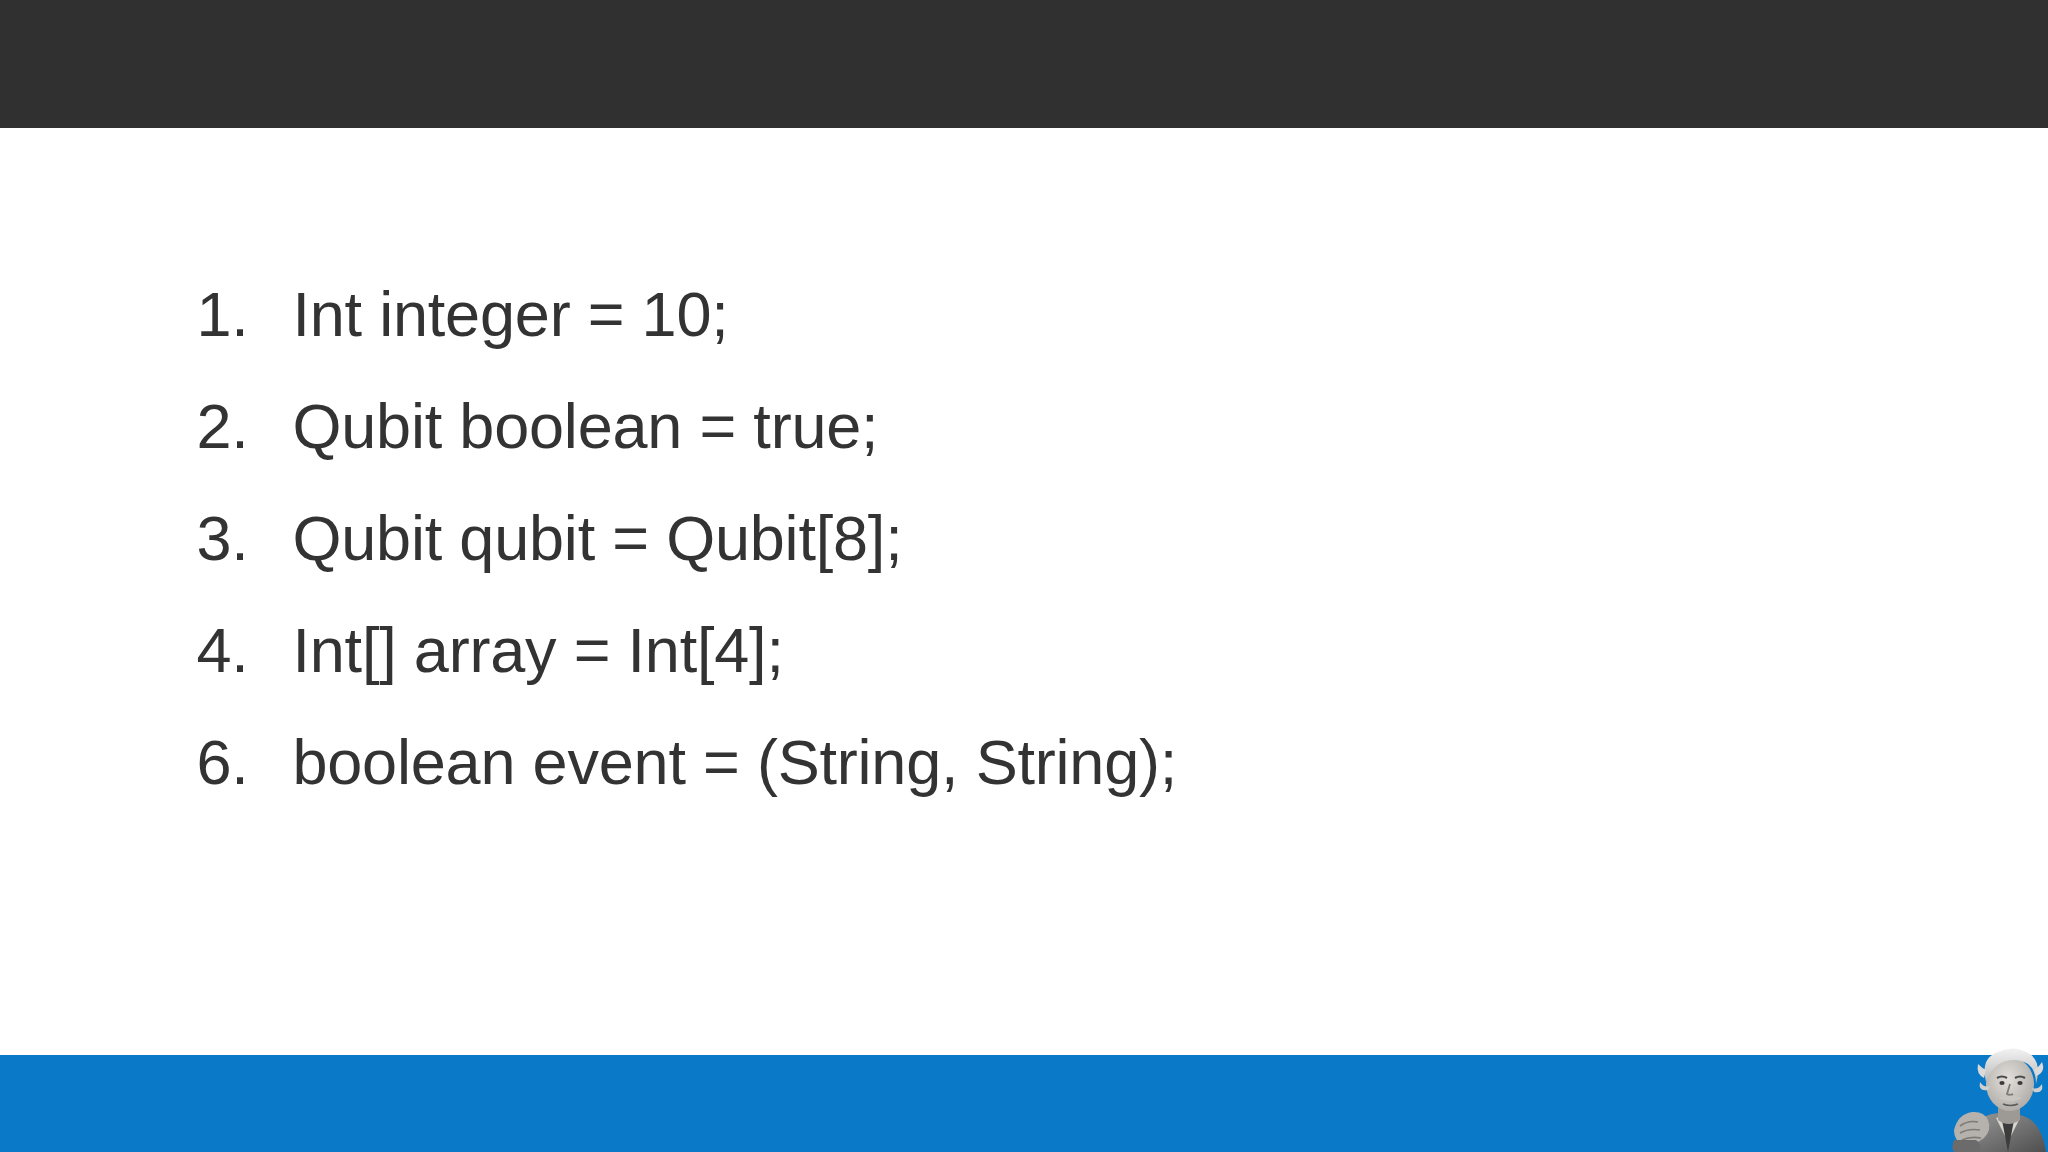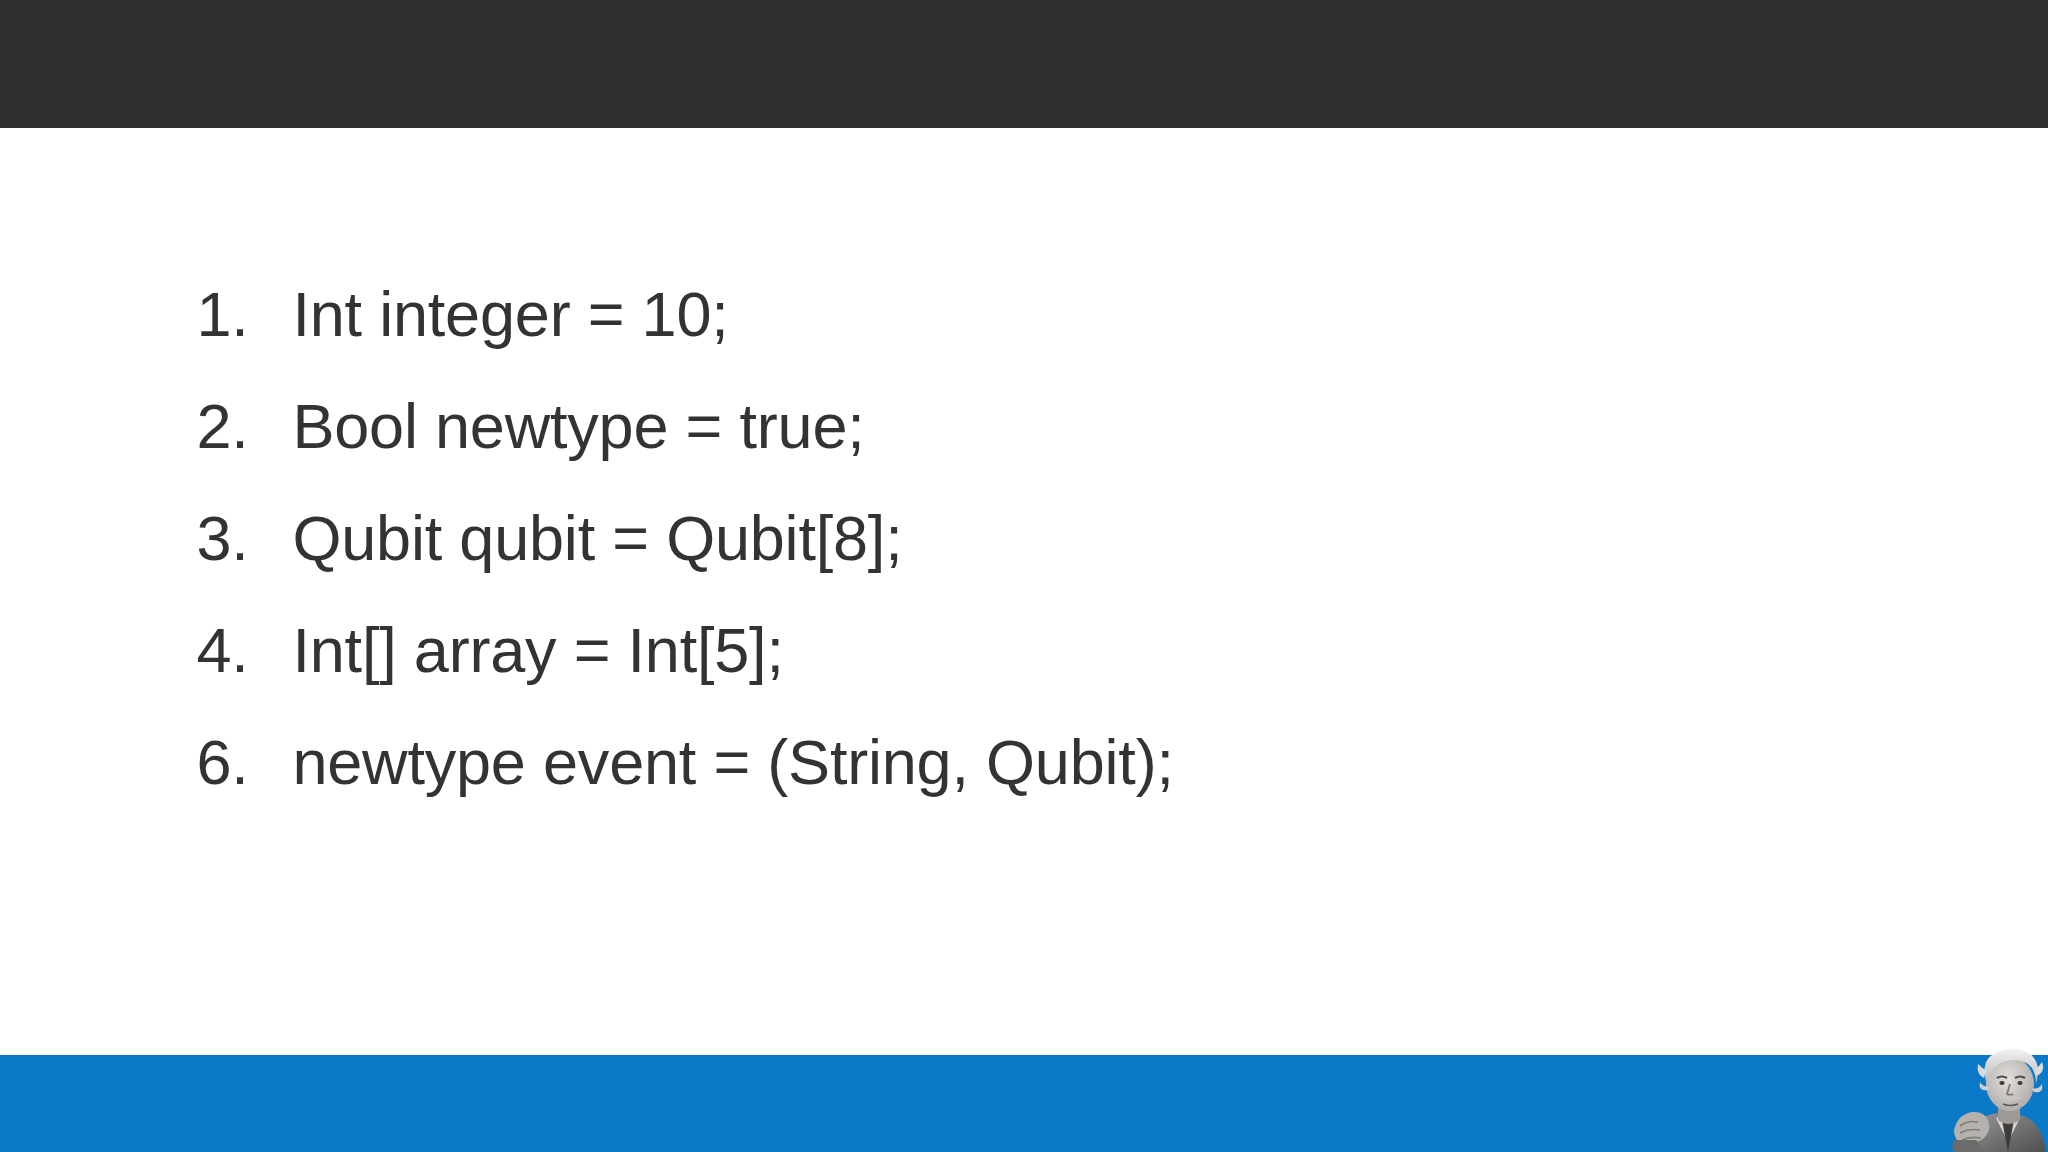--- a/index.html
+++ b/index.html
@@ -117,34 +117,34 @@
   </div>
 
   <div class="content">
     <ol class="code-list">
 
       <li class="code-line">
         <span class="num">1.</span><span class="txt">Int integer = 10;</span>
       </li>
 
       <li class="code-line">
-        <span class="num">2.</span><span class="txt">Bool newtype = true;</span>
+        <span class="num">2.</span><span class="txt">Qubit boolean = true;</span>
       </li>
 
       <li class="code-line">
         <span class="num">3.</span><span class="txt">Qubit qubit = Qubit[8];</span>
       </li>
 
       <li class="code-line">
-        <span class="num">4.</span><span class="txt">Int[] array = Int[5];</span>
-      </li>
-
-
-      <li class="code-line">
-        <span class="num">6.</span><span class="txt">newtype event = (String, Qubit);</span>
+        <span class="num">4.</span><span class="txt">Int[] array = Int[4];</span>
+      </li>
+
+
+      <li class="code-line">
+        <span class="num">6.</span><span class="txt">boolean event = (String, String);</span>
       </li>
 
     </ol>
   </div>
 
   <div class="footer-band"></div>
 
   <div class="footer-figure">
     <svg width="112" height="118" viewBox="0 0 112 118" xmlns="http://www.w3.org/2000/svg">
       <defs>

